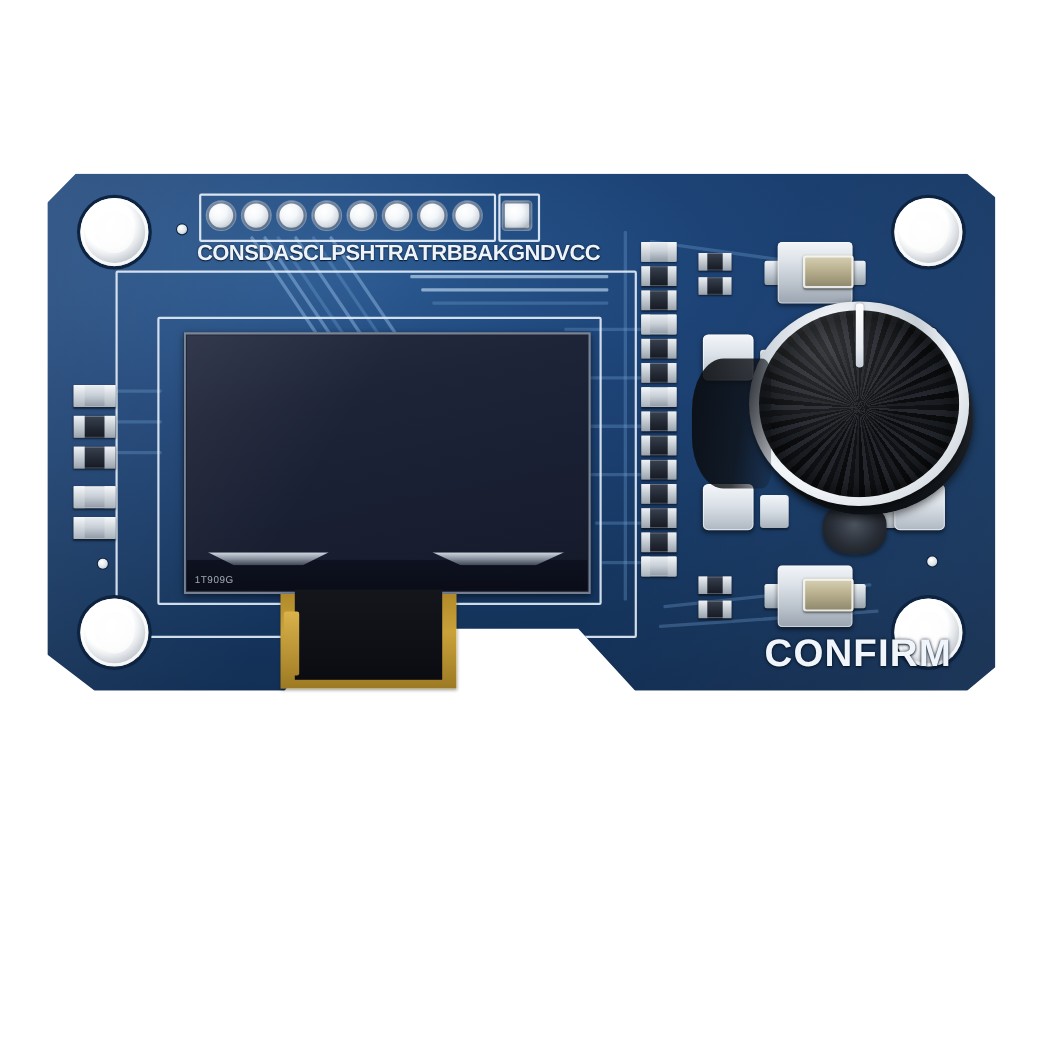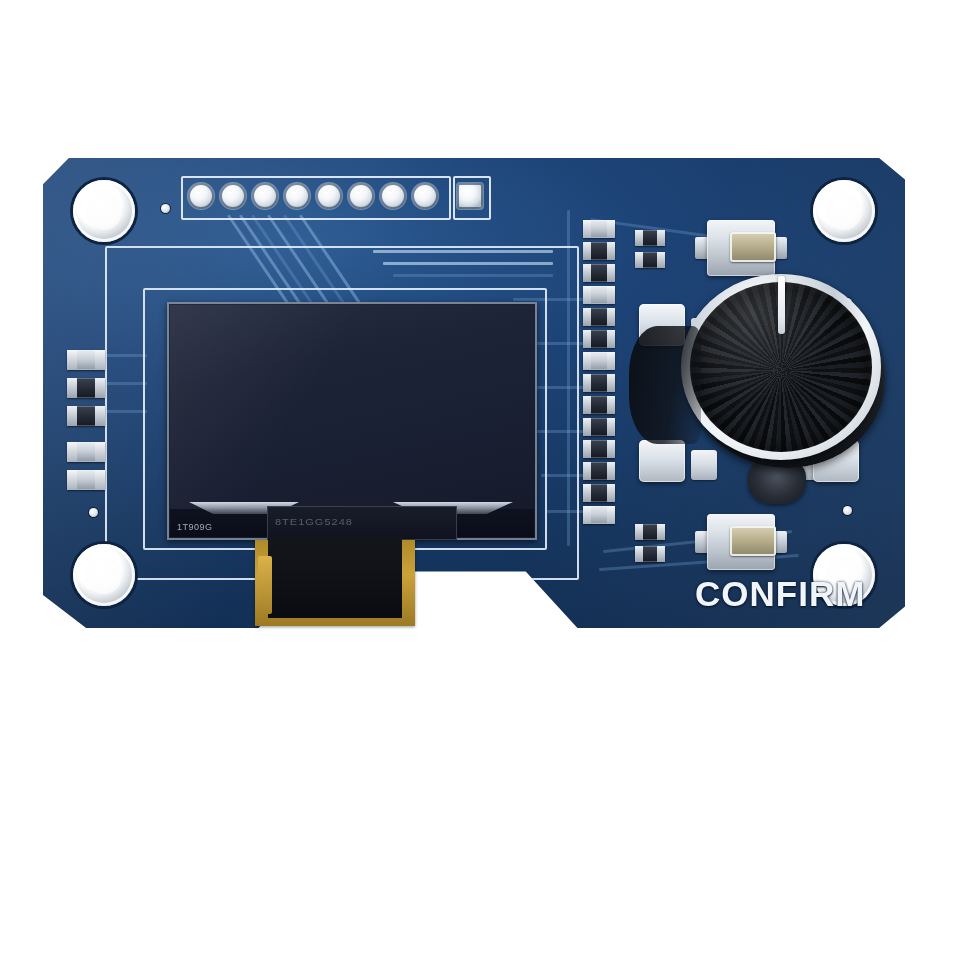--- a/index.html
+++ b/index.html
@@ -380,23 +380,20 @@
       <div class="pad" style="left:231px;"></div>
       <div class="pad square" style="left:276px;"></div>
     </div>
 
     <div id="oled">
       <div id="oled-glass"></div>
       <div class="glint" id="glint-l"></div>
       <div class="glint" id="glint-r"></div>
       <div id="oled-bezel-bottom"></div>
       <div id="oled-mark">1T909G</div>
-      <div id="cog">
-        <div id="cog-text">8TE1GG5248</div>
-      </div>
     </div>
 
     <div class="smd" style="left:24px;top:192px;width:38px;height:20px;"></div>
     <div class="smd dark" style="left:24px;top:220px;width:38px;height:20px;"></div>
     <div class="smd dark" style="left:24px;top:248px;width:38px;height:20px;"></div>
     <div class="smd" style="left:24px;top:284px;width:38px;height:20px;"></div>
     <div class="smd" style="left:24px;top:312px;width:38px;height:20px;"></div>
 
     <div class="smd" style="left:540px;top:62px;width:32px;height:18px;"></div>
     <div class="smd dark" style="left:540px;top:84px;width:32px;height:18px;"></div>
@@ -446,20 +443,31 @@
     <div class="tact" style="left:652px;top:356px;">
       <div class="leg l"></div>
       <div class="leg r"></div>
       <div class="body">
         <div class="cap"></div>
       </div>
     </div>
 
     <div class="silk-text" id="label-confirm">CONFIRM</div>
 
+    <div class="pin-labels" style="left:136px;top:58px;width:312px;">
+      <span class="pin-label">CON</span>
+      <span class="pin-label">SDA</span>
+      <span class="pin-label">SCL</span>
+      <span class="pin-label">PSH</span>
+      <span class="pin-label">TRA</span>
+      <span class="pin-label">TRB</span>
+      <span class="pin-label">BAK</span>
+      <span class="pin-label">GND</span>
+      <span class="pin-label">VCC</span>
+    </div>
 
   </div>
 
   <div id="fpc"></div>
   <div id="fpc-black"></div>
   <div id="fpc-gold"></div>
 
 </div>
 
 </body></html>

